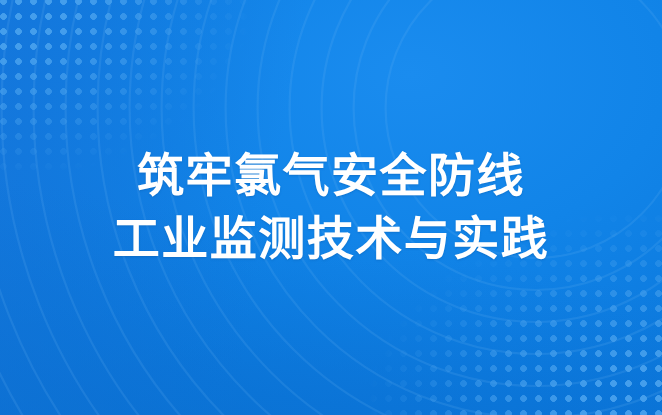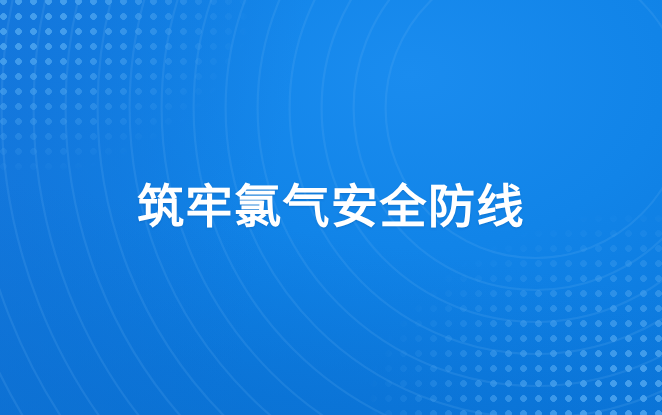--- a/index.html
+++ b/index.html
@@ -133,15 +133,16 @@
         <circle cx="735" cy="232" r="726"></circle>
       </g>
     </svg>
   </div>
 
   <div class="dots dots-tl"></div>
   <div class="dots dots-br"></div>
 
   <div class="headline">
     <div class="title-line">筑牢氯气安全防线</div>
+    <div class="title-line">工业监测技术与实践</div>
   </div>
 
 </div>
 
 </body></html>

